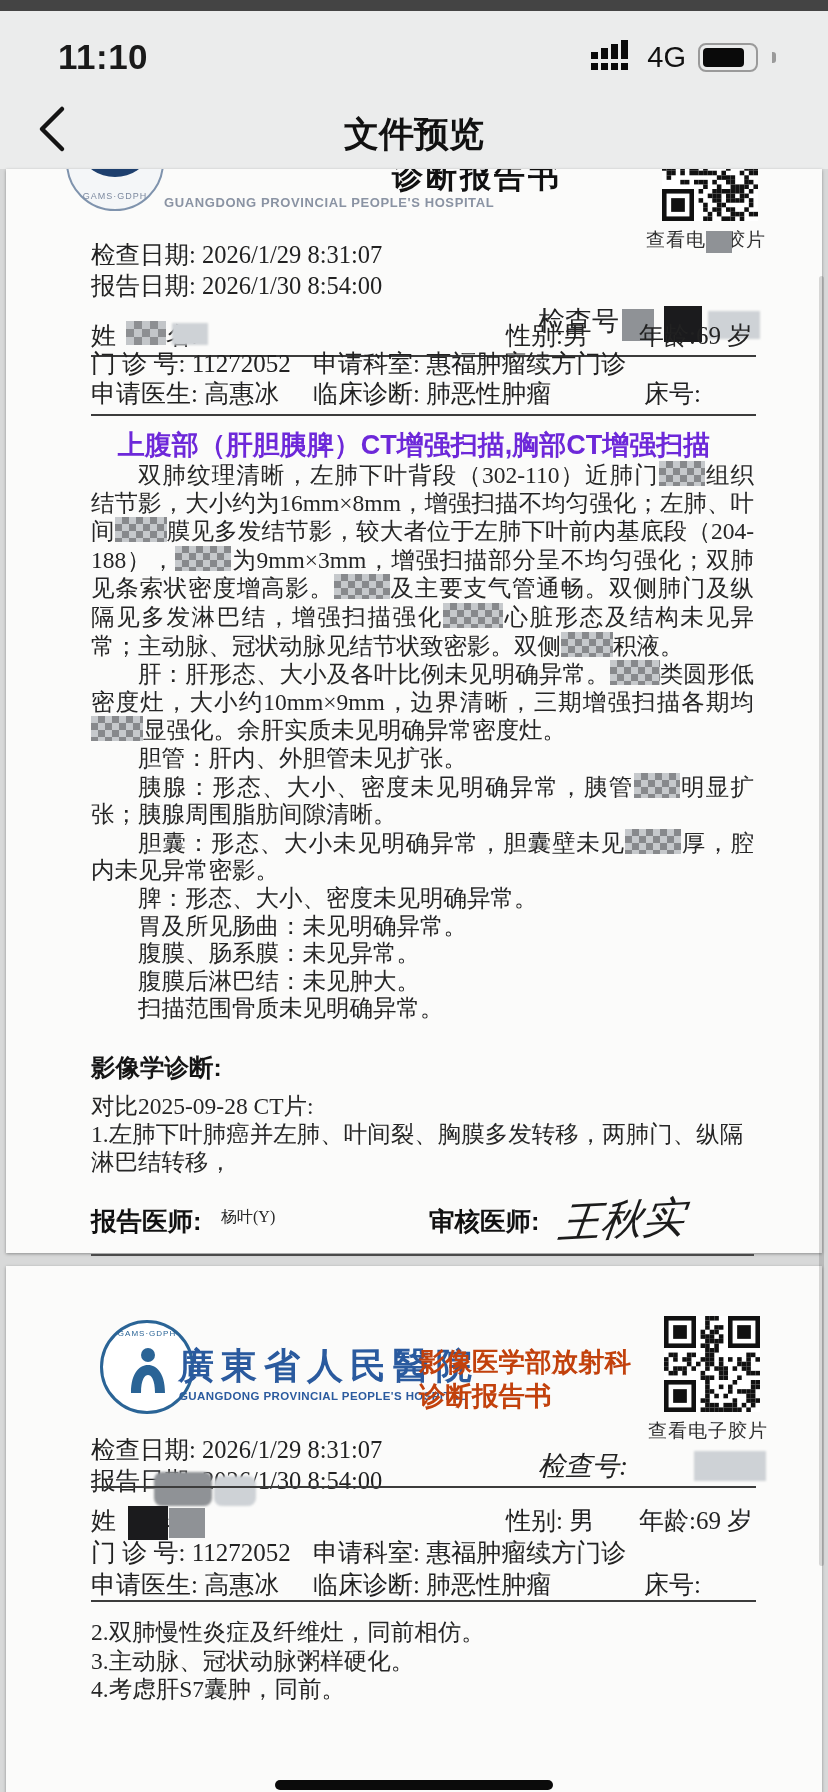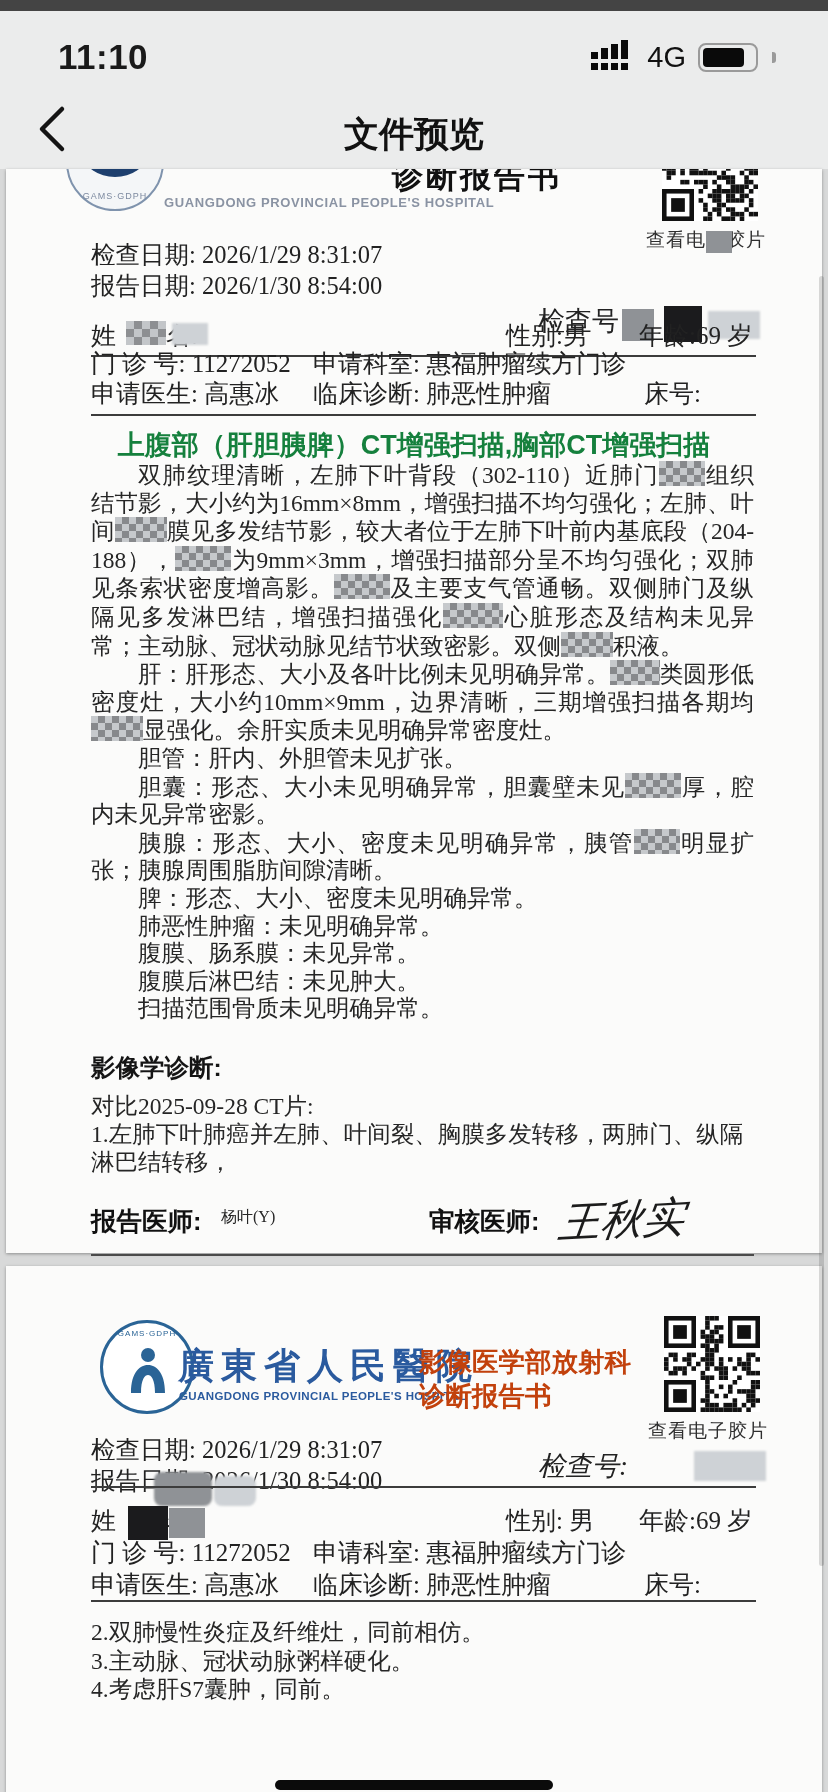--- a/index.html
+++ b/index.html
@@ -51,21 +51,21 @@
   .redact.blob{ border-radius:8px; filter:blur(1px); }
   .redact-inline{ display:inline-block; height:25px; vertical-align:-3px;
     background:repeating-conic-gradient(#87898c 0% 25%, #c6c9cc 0% 50%) 0 0/14px 14px; }
   
   .dates{ position:absolute; left:85px; font-size:24.5px; line-height:31px; color:#222; }
   .examno{ position:absolute; left:532px; font-size:27px; color:#222; }
   .rows{ position:absolute; left:85px; right:66px; font-size:25px; color:#222; }
   .prow{ position:relative; height:30px; }
   .prow span{ position:absolute; white-space:nowrap; }
   
-  .exam-title{ position:absolute; left:0; right:0; top:258px; text-align:center; font-size:27px; font-weight:bold; color:#15803d; }
+  .exam-title{ position:absolute; left:0; right:0; top:258px; text-align:center; font-size:27px; font-weight:bold; color:#6d28d9; }
   .findings{ position:absolute; left:85px; right:68px; top:292px; }
   .sec-heading{ font-size:24.5px; font-weight:bold; color:#151515; margin-bottom:8px; font-family:"Liberation Sans","DejaVu Sans",sans-serif; }
   .para{ font-size:23.5px; line-height:27.6px; color:#262626; text-indent:2em; text-align:justify; }
   .diag-heading{ margin-top:28px; }
   .diag-line{ font-size:23.5px; line-height:28px; color:#262626; }
   .doctor-row{ position:relative; height:48px; margin-top:28px; }
   .doctor-row span{ position:absolute; white-space:nowrap; }
   .dr-label{ font-size:25.5px; font-weight:bold; color:#111; font-family:"Liberation Sans","DejaVu Sans",sans-serif; }
   .dr-name{ font-size:16px; color:#262626; top:3px; }
   .signature{ left:468px; top:-12px; font-size:42px; font-style:italic; color:#1c1c1c;
@@ -323,24 +323,24 @@
 
       <div class="rule" style="left:85px; right:66px; top:245px;"></div>
 
       <div class="exam-title">上腹部（肝胆胰脾）CT增强扫描,胸部CT增强扫描</div>
 
       <div class="findings doc-serif">
         <div>
             <div class="para">双肺纹理清晰，左肺下叶背段（302-110）近肺门<span class="redact-inline" style="width: 46px;"></span>组织结节影，大小约为16mm×8mm，增强扫描不均匀强化；左肺、叶间<span class="redact-inline" style="width: 52px;"></span>膜见多发结节影，较大者位于左肺下叶前内基底段（204-188），<span class="redact-inline" style="width: 56px;"></span>为9mm×3mm，增强扫描部分呈不均匀强化；双肺见条索状密度增高影。<span class="redact-inline" style="width: 56px;"></span>及主要支气管通畅。双侧肺门及纵隔见多发淋巴结，增强扫描强化<span class="redact-inline" style="width: 60px;"></span>心脏形态及结构未见异常；主动脉、冠状动脉见结节状致密影。双侧<span class="redact-inline" style="width: 52px;"></span>积液。</div>
             <div class="para">肝：肝形态、大小及各叶比例未见明确异常。<span class="redact-inline" style="width: 50px;"></span>类圆形低密度灶，大小约10mm×9mm，边界清晰，三期增强扫描各期均<span class="redact-inline" style="width: 52px;"></span>显强化。余肝实质未见明确异常密度灶。</div>
             <div class="para">胆管：肝内、外胆管未见扩张。</div>
+            <div class="para">胰腺：形态、大小、密度未见明确异常，胰管<span class="redact-inline" style="width: 46px;"></span>明显扩张；胰腺周围脂肪间隙清晰。</div>
             <div class="para">胆囊：形态、大小未见明确异常，胆囊壁未见<span class="redact-inline" style="width: 56px;"></span>厚，腔内未见异常密影。</div>
-            <div class="para">胰腺：形态、大小、密度未见明确异常，胰管<span class="redact-inline" style="width: 46px;"></span>明显扩张；胰腺周围脂肪间隙清晰。</div>
             <div class="para">脾：形态、大小、密度未见明确异常。</div>
-            <div class="para">肺恶性肿瘤：未见明确异常。</div>
+            <div class="para">胃及所见肠曲：未见明确异常。</div>
             <div class="para">腹膜、肠系膜：未见异常。</div>
             <div class="para">腹膜后淋巴结：未见肿大。</div>
             <div class="para">扫描范围骨质未见明确异常。</div>
           </div>
         <div class="sec-heading diag-heading">影像学诊断:</div>
         <div class="diag-line">对比2025-09-28 CT片:</div>
         <div class="diag-line">1.左肺下叶肺癌并左肺、叶间裂、胸膜多发转移，两肺门、纵隔淋巴结转移，</div>
         <div class="doctor-row">
           <span class="dr-label" style="left:0;">报告医师:</span>
           <span class="dr-name doc-serif" style="left:130px;">杨叶(Y)</span>

